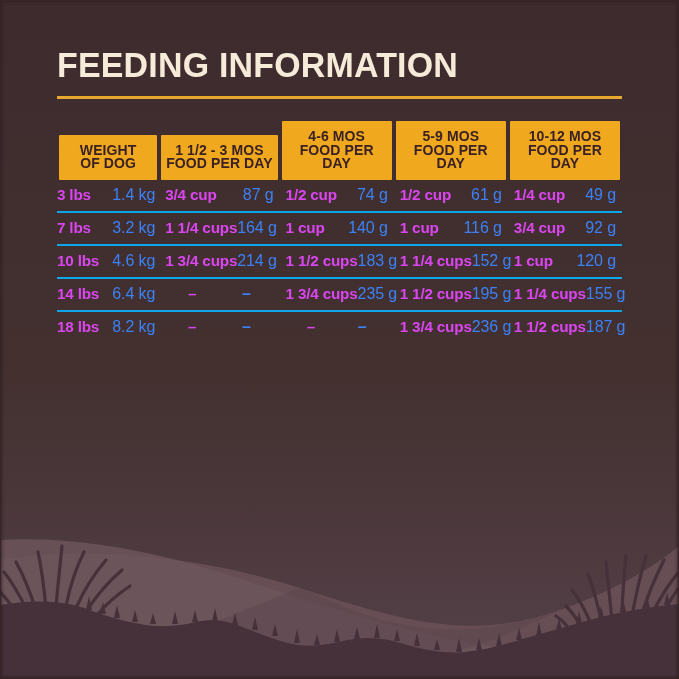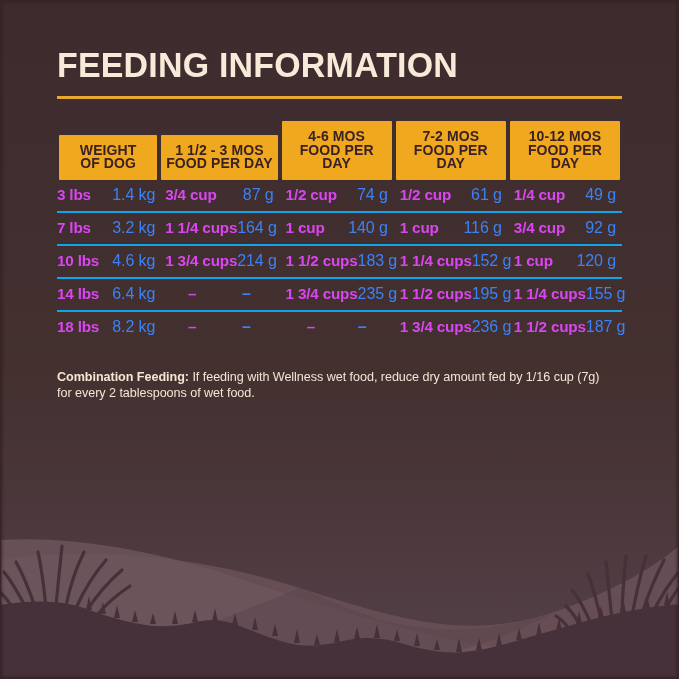--- a/index.html
+++ b/index.html
@@ -302,21 +302,21 @@
             </div>
           </th>
           <th>
             <div class="hcell">
               <span class="l1">4-6 MOS</span>
               <span class="l2">FOOD PER DAY</span>
             </div>
           </th>
           <th>
             <div class="hcell">
-              <span class="l1">7-2 MOS</span>
+              <span class="l1">5-9 MOS</span>
               <span class="l2">FOOD PER DAY</span>
             </div>
           </th>
           <th>
             <div class="hcell">
               <span class="l1">10-12 MOS</span>
               <span class="l2">FOOD PER DAY</span>
             </div>
           </th>
         </tr>
@@ -483,18 +483,15 @@
           <td>
             <div class="cellwrap">
               <span class="primary">1 1/2 cups</span>
               <span class="secondary">187 g</span>
             </div>
           </td>
         </tr>
       </tbody>
     </table>
 
-    <p id="footnote">
-      <span class="lead">Combination Feeding:</span><span> If feeding with Wellness wet food, reduce dry amount fed by 1/16 cup (7g) for every 2 tablespoons of wet food.</span>
-    </p>
 
   </div>
 </div>
 
 </body></html>

